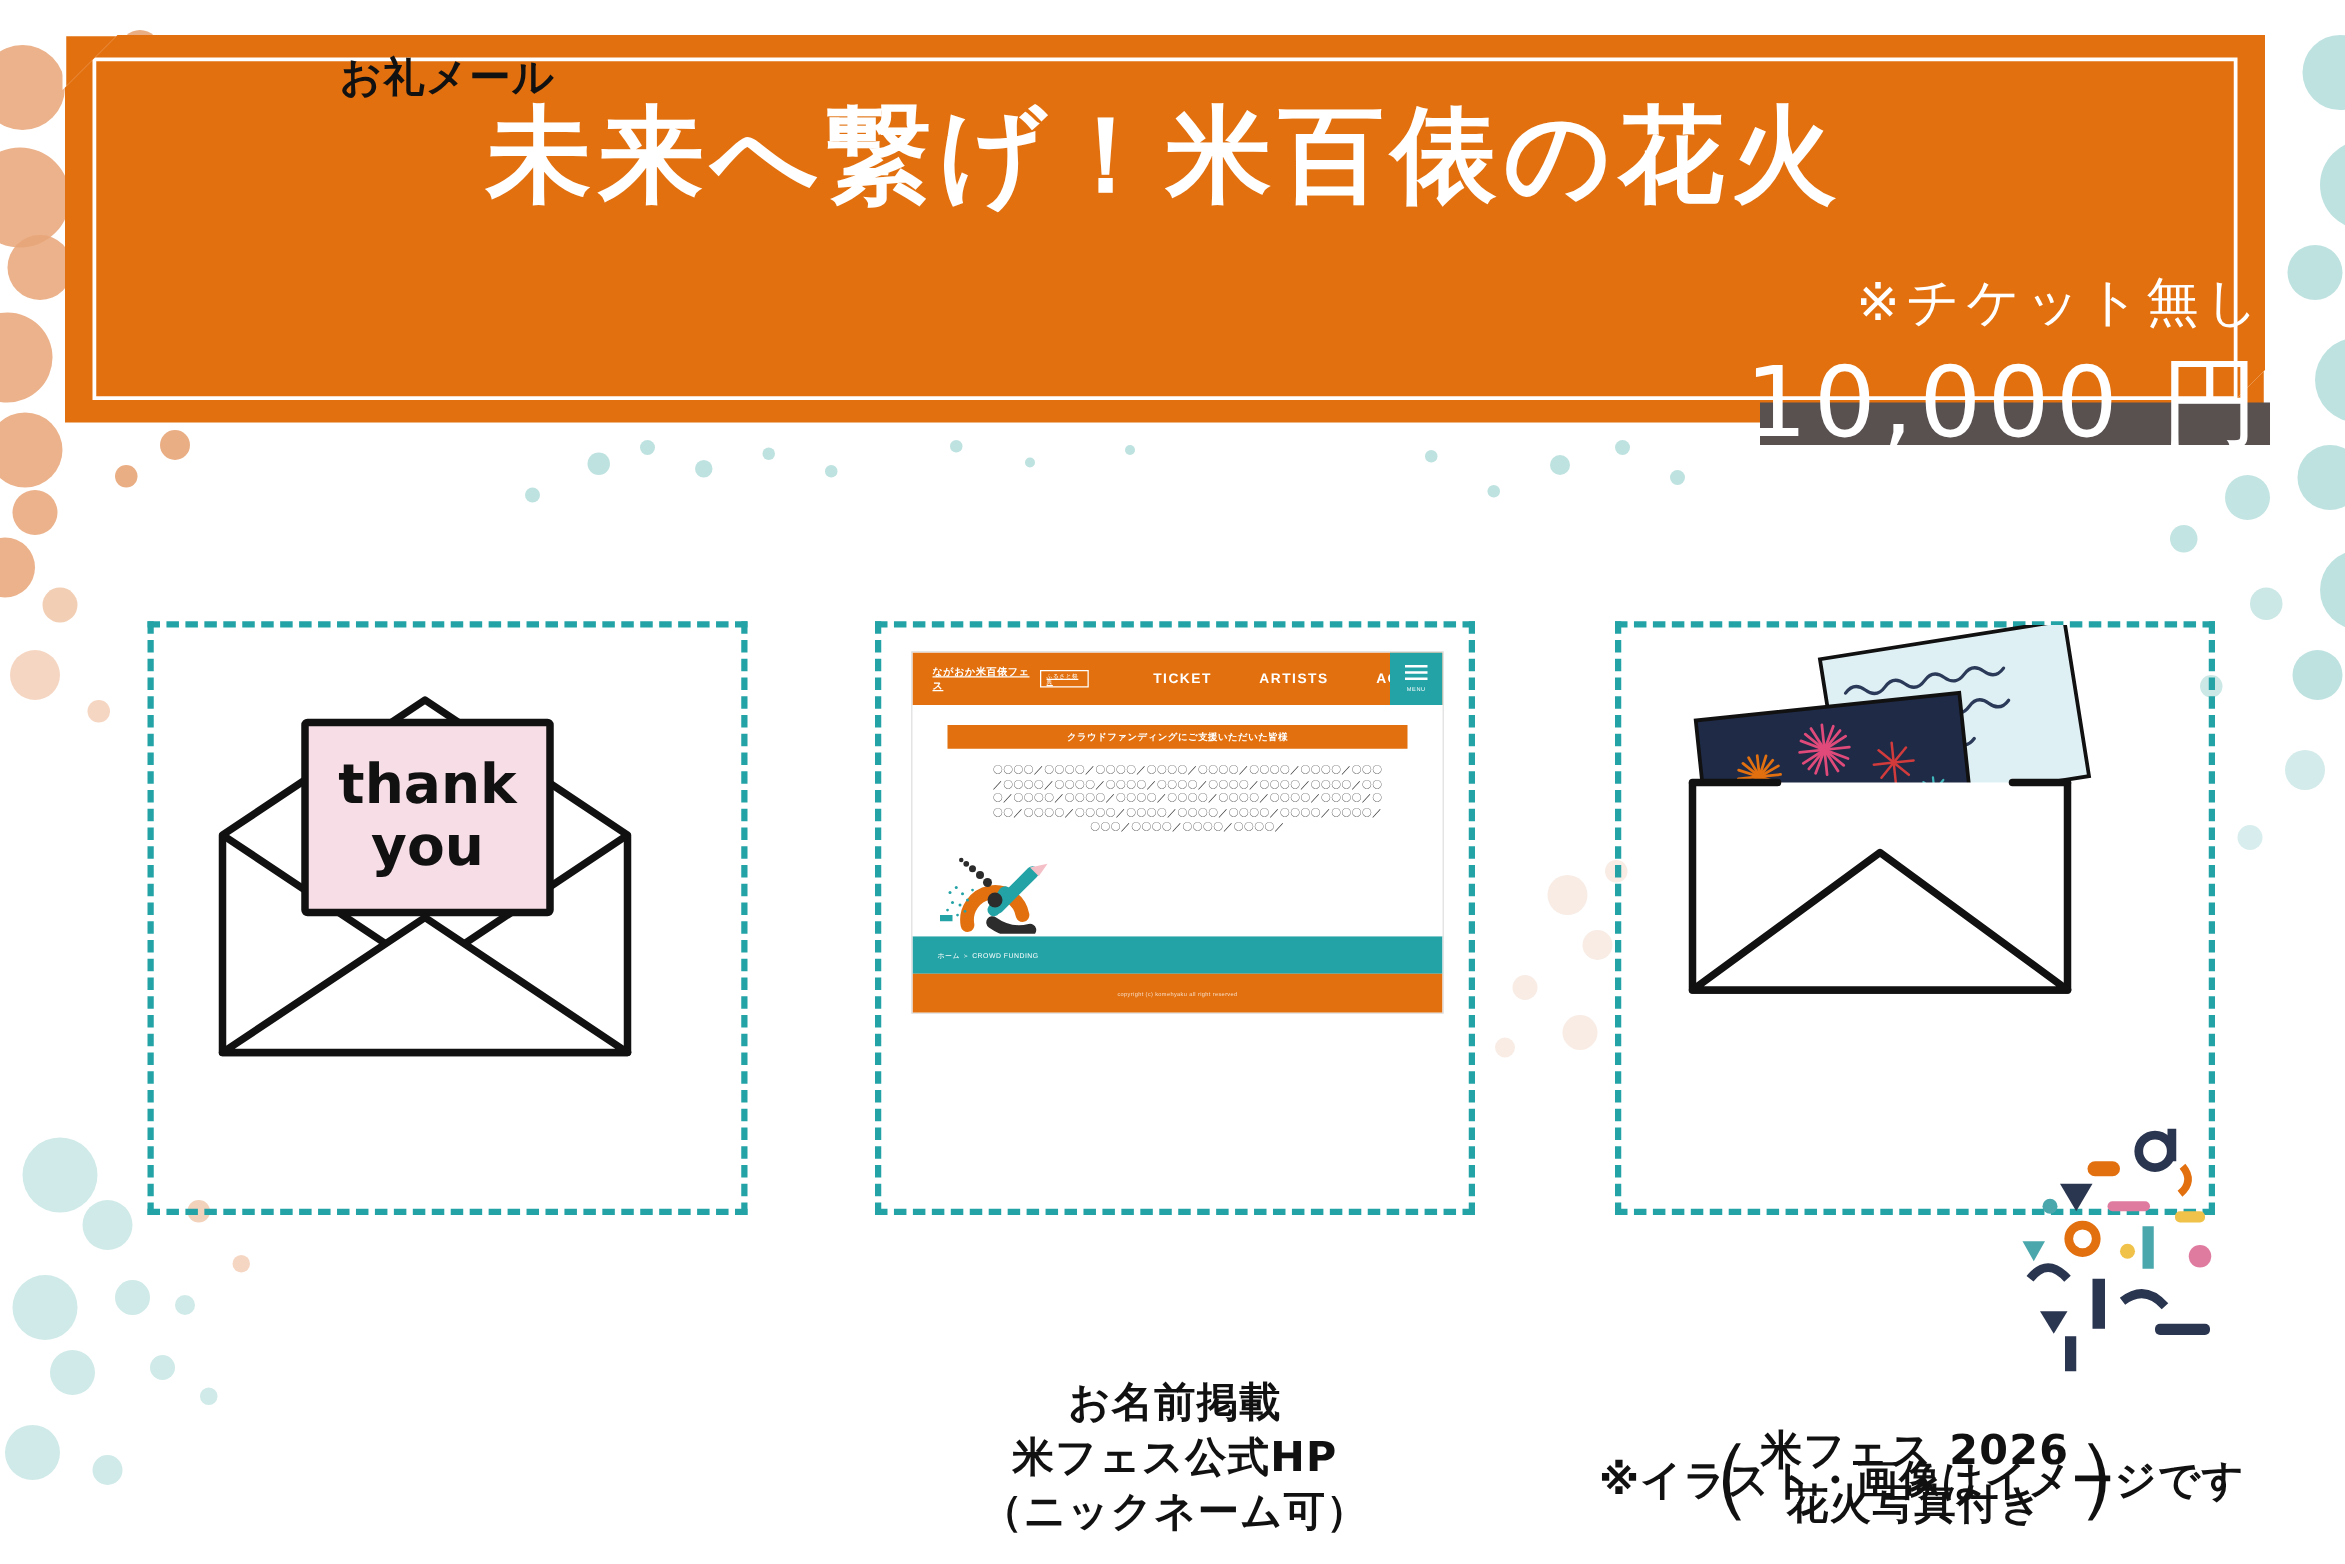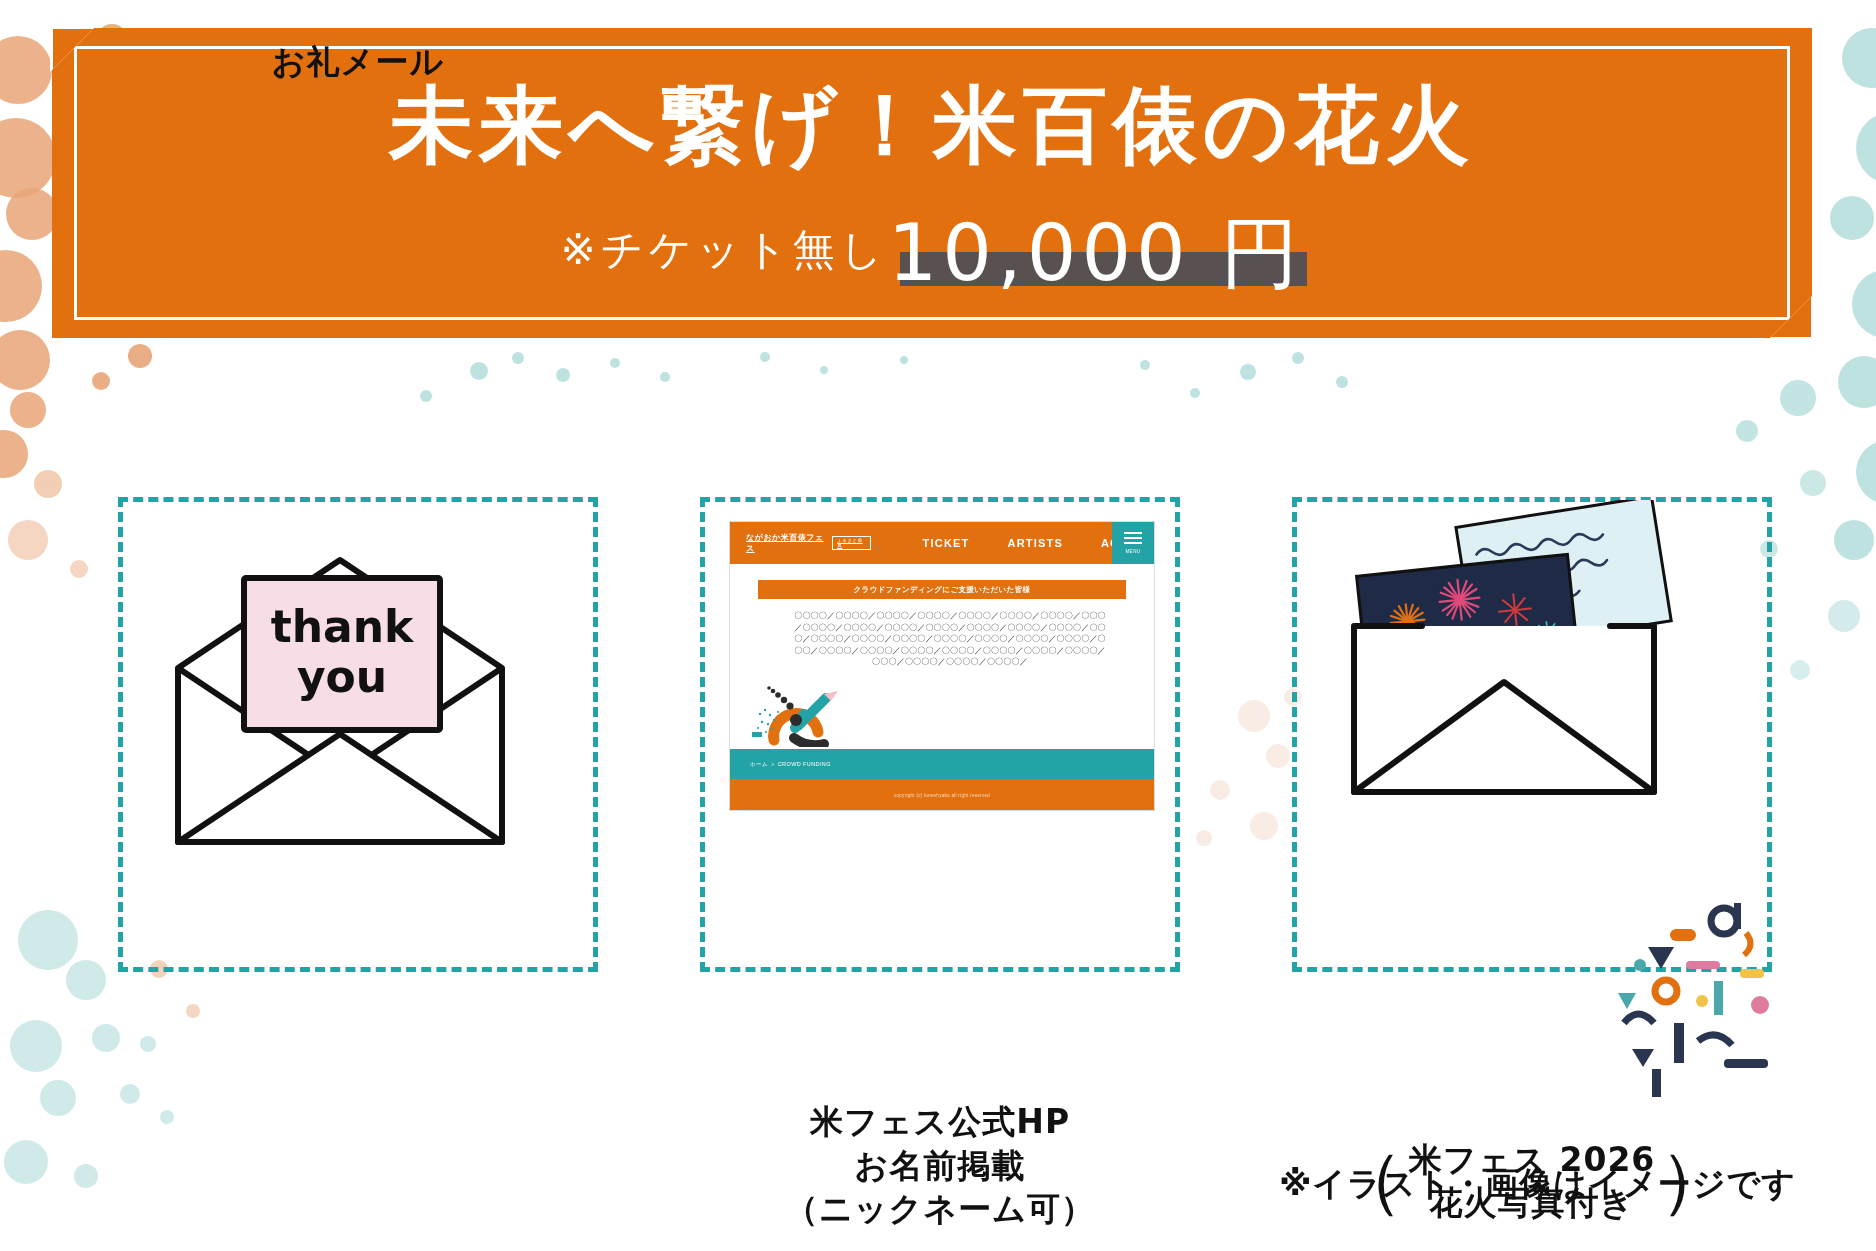--- a/index.html
+++ b/index.html
@@ -65,20 +65,21 @@
     line-height: 1;
     font-family: Liberation Serif, serif;
     white-space: nowrap;
   }
   #banner-subrow {
     position: absolute;
     left: 0; right: 0; top: 186px;
     display: flex;
     align-items: flex-end;
     justify-content: center;
+    flex-direction: column;
   }
   #banner-note {
     color: #ffffff;
     font-size: 42px;
     font-weight: 500;
     letter-spacing: 5px;
     padding-bottom: 14px;
     white-space: nowrap;
     font-family: "DejaVu Sans", "Liberation Sans", sans-serif;
   }
@@ -421,22 +422,22 @@
       </svg>
     </div>
 
     <div id="site-footer-bar">
       <span id="site-breadcrumb">ホーム ＞ CROWD FUNDING</span>
     </div>
     <div id="site-copy">copyright (c) komehyaku all right reserved</div>
   </div>
 
   <div class="card-caption" id="cap-2" style="left:700px; width:480px;">
+    <div>お名前掲載</div>
     <div>米フェス公式HP</div>
-    <div>お名前掲載</div>
     <div>（ニックネーム可）</div>
   </div>
 
   <div class="card" id="card-3"></div>
 
   <svg id="env3" viewBox="0 0 420 310">
 
     <g transform="rotate(-9 230 110)">
       <rect x="152" y="14" width="198" height="126" fill="#dff0f5" stroke="#111" stroke-width="3"></rect>
       <g stroke="#2a3a58" stroke-width="2.6" fill="none" stroke-linecap="round">

